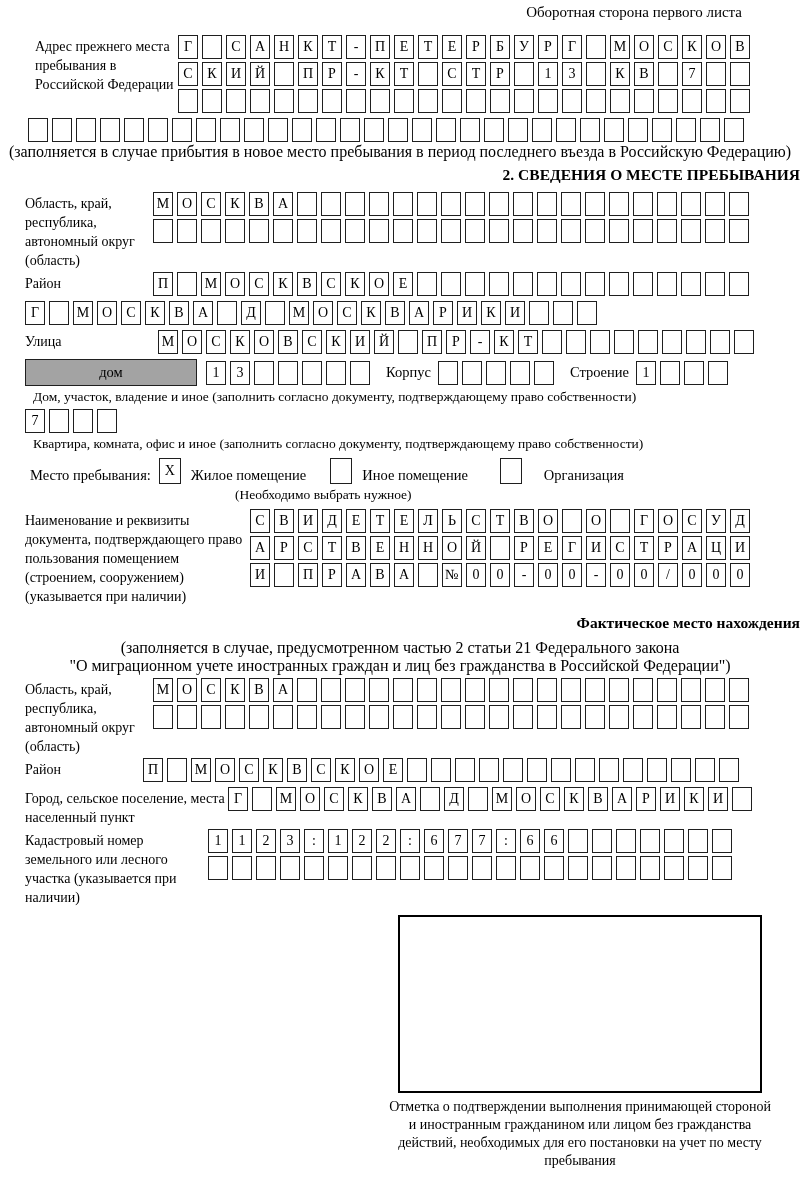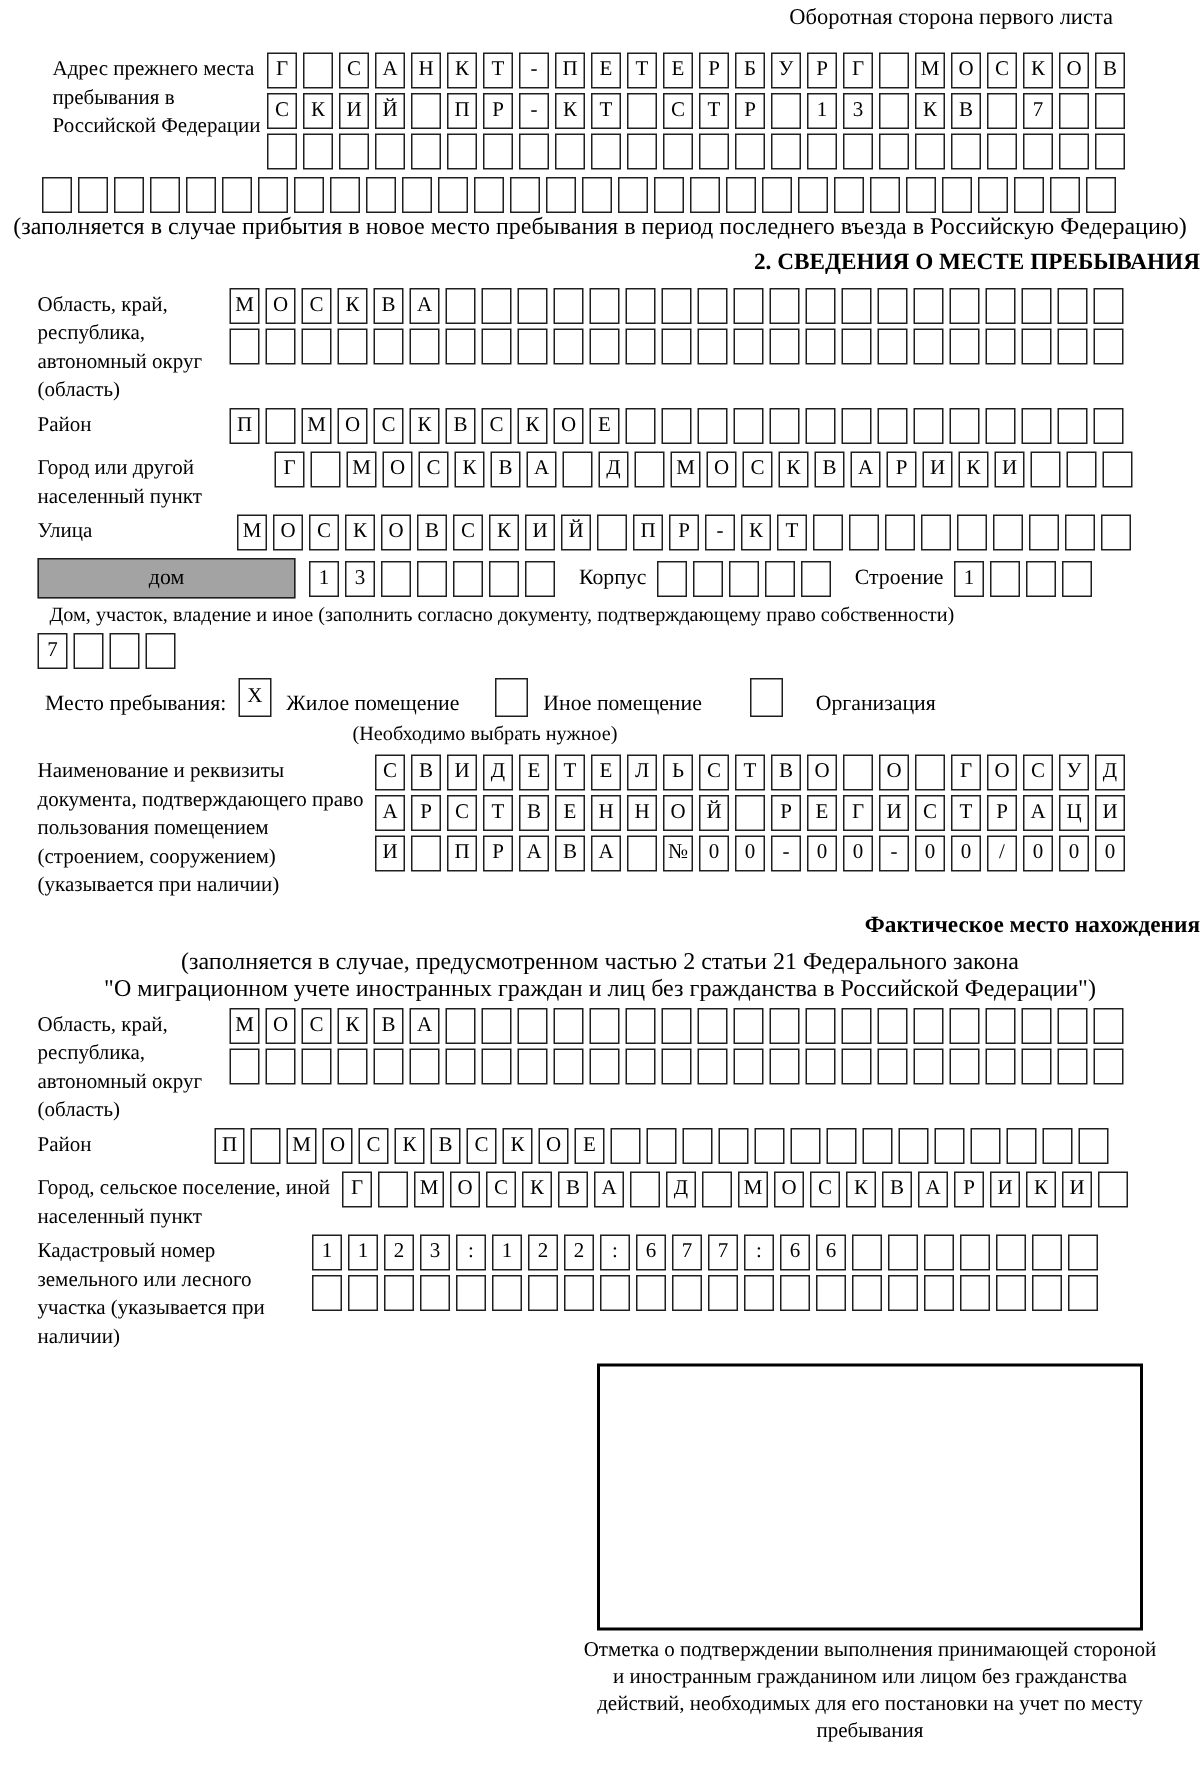--- a/index.html
+++ b/index.html
@@ -255,21 +255,20 @@
         <span class="cell"></span>
         <span class="cell"></span>
         <span class="cell"></span>
         <span class="cell"></span>
         <span class="cell"></span>
         <span class="cell"></span>
       </div>
   </div>
 
   <div class="frow">
-    <div class="flabel w158">Город или другой населенный пункт</div>
     <div class="cellrow">
         <span class="cell">Г</span>
         <span class="cell"></span>
         <span class="cell">М</span>
         <span class="cell">О</span>
         <span class="cell">С</span>
         <span class="cell">К</span>
         <span class="cell">В</span>
         <span class="cell">А</span>
         <span class="cell"></span>
@@ -352,20 +351,21 @@
   <div class="caption">Дом, участок, владение и иное (заполнить согласно документу, подтверждающему право собственности)</div>
 
   <div class="inline-row">
     <div class="cellrow" style="margin-bottom:0;">
         <span class="cell">7</span>
         <span class="cell"></span>
         <span class="cell"></span>
         <span class="cell"></span>
       </div>
   </div>
+  <div class="caption">Квартира, комната, офис и иное (заполнить согласно документу, подтверждающему право собственности)</div>
 
   <div class="stay-row">
     <span>Место пребывания:</span>
     <span class="checkbox" style="margin-left:8px;">X</span>
     <span class="lbl">Жилое помещение</span>
     <span class="checkbox" style="margin-left:14px;"></span>
     <span class="lbl">Иное помещение</span>
     <span class="checkbox" style="margin-left:22px;"></span>
     <span class="lbl" style="margin-left:22px;">Организация</span>
   </div>
@@ -535,21 +535,21 @@
         <span class="cell"></span>
         <span class="cell"></span>
         <span class="cell"></span>
         <span class="cell"></span>
         <span class="cell"></span>
         <span class="cell"></span>
       </div>
   </div>
 
   <div class="frow">
-    <div class="flabel w203">Город, сельское поселение, иной населенный пункт</div>
+    <div class="flabel w203">Город, сельское поселение, места населенный пункт</div>
     <div class="cellrow">
         <span class="cell">Г</span>
         <span class="cell"></span>
         <span class="cell">М</span>
         <span class="cell">О</span>
         <span class="cell">С</span>
         <span class="cell">К</span>
         <span class="cell">В</span>
         <span class="cell">А</span>
         <span class="cell"></span>

